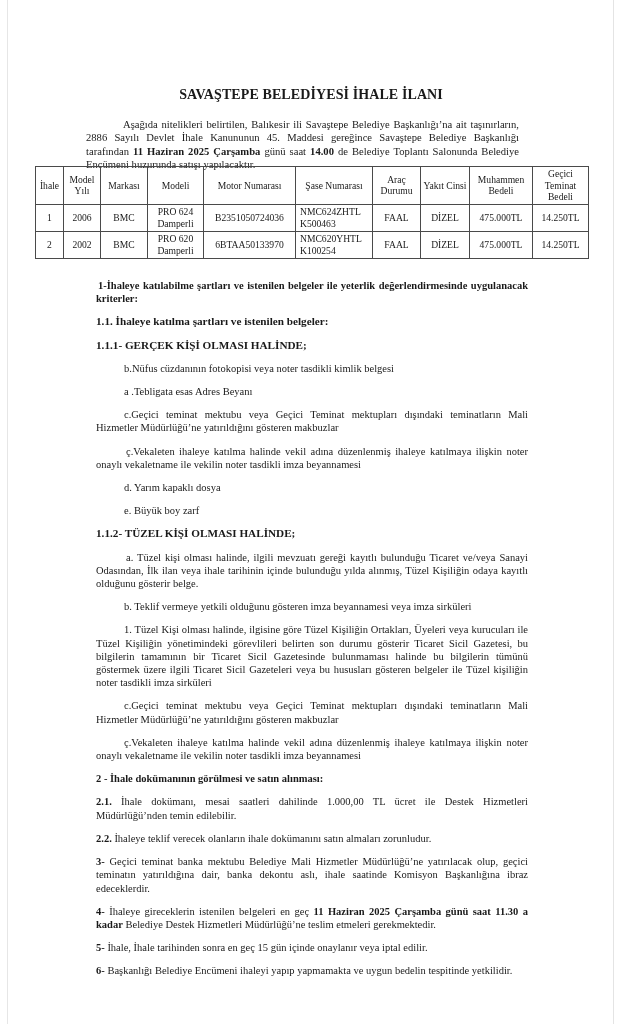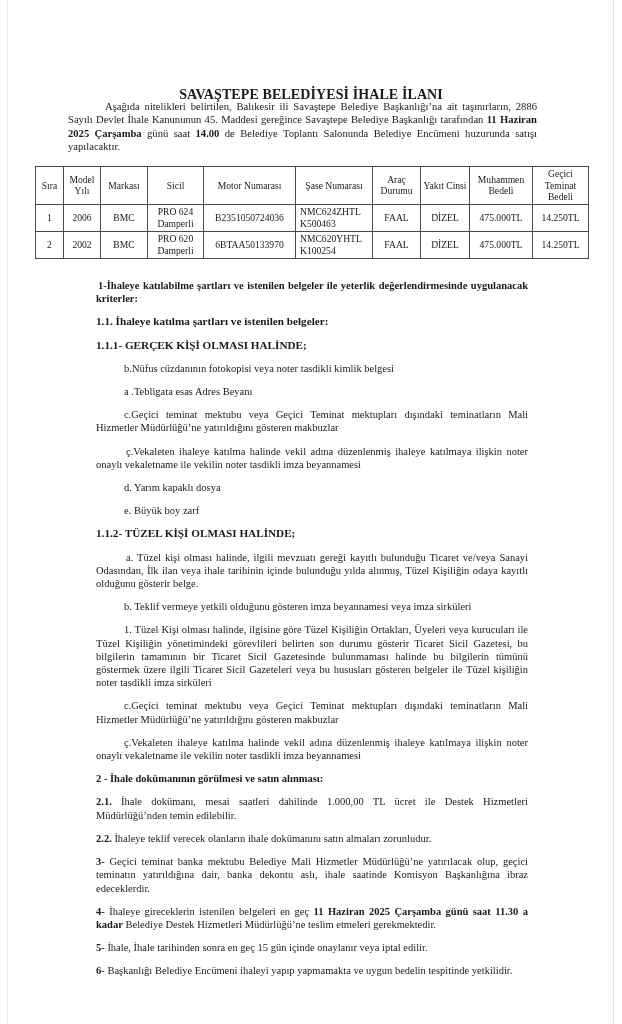--- a/index.html
+++ b/index.html
@@ -11,21 +11,21 @@
   .scan-edge-right { position: absolute; left: 613px; top: 0; width: 1px; height: 1024px; background: #e4e4e4; }
   .page { position: absolute; left: 0; top: 0; width: 622px; }
   .title {
     position: absolute; top: 87px; left: 0; width: 622px; text-align: center;
     font-weight: bold; font-size: 14px; letter-spacing: 0.1px;
   }
   .intro {
     position: absolute; top: 100px; left: 68px; width: 469px; font-size: 10.6px; line-height: 13.3px;
     text-align: justify;
   }
-  .intro p { margin: 0; }
+  .intro p { margin: 18px; }
   .indent1 { text-indent: 37px; }
   b { font-weight: bold; }
   table.vehicles {
     position: absolute; top: 166px; left: 35px; width: 553px; border-collapse: collapse;
     font-size: 9.6px; table-layout: fixed;
   }
   table.vehicles th, table.vehicles td {
     border: 1px solid #4a4a4a; text-align: center; vertical-align: middle; padding: 1px 2px;
     font-weight: normal; line-height: 11.5px;
   }
@@ -64,24 +64,24 @@
         <col style="width:56px">
         <col style="width:92px">
       <col style="width:77px">
         <col style="width:48px">
         <col style="width:49px">
         <col style="width:63px">
         <col style="width:56px">
     </colgroup>
     <thead>
       <tr>
-        <th>Sıra</th>
+        <th>İhale</th>
         <th>Model Yılı</th>
         <th>Markası</th>
-        <th>Sicil</th>
+        <th>Modeli</th>
         <th>Motor Numarası</th>
         <th>Şase Numarası</th>
         <th>Araç Durumu</th>
         <th>Yakıt Cinsi</th>
         <th>Muhammen Bedeli</th>
         <th>Geçici Teminat Bedeli</th>
       </tr>
     </thead>
     <tbody>
       <tr>

